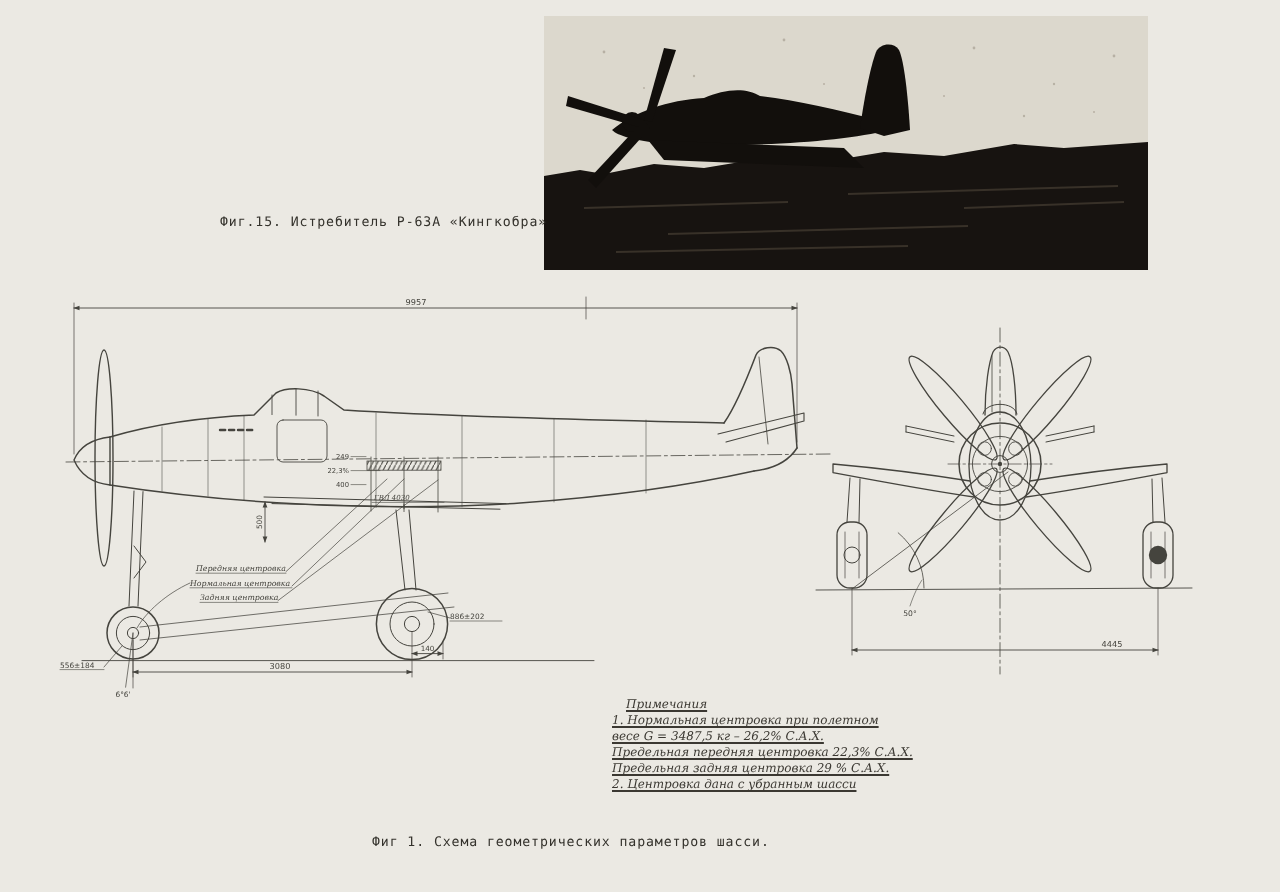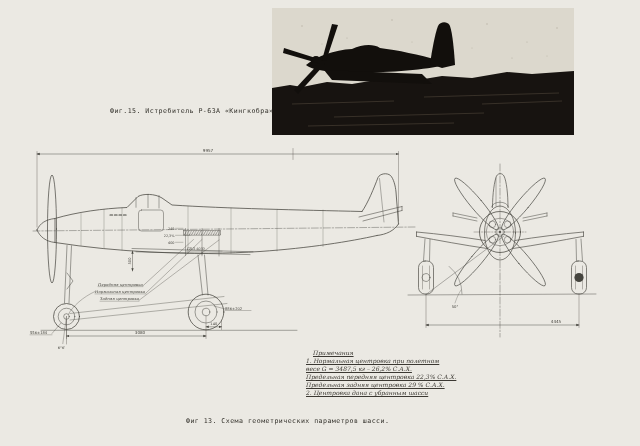--- a/index.html
+++ b/index.html
@@ -64,21 +64,21 @@
         <path d="M52,62 L150,66 L160,76 L60,72 Z"></path>
         <circle cx="44" cy="53" r="5"></circle>
         <path d="M50,52 L60,16 L66,17 L54,53 Z"></path>
         <path d="M50,52 L12,40 L11,45 L49,56 Z"></path>
         <path d="M50,52 L22,82 L26,86 L53,56 Z"></path>
       </g>
     </svg>
   </div>
 
   <div class="abs typed" id="cap15">Фиг.15. Истребитель Р-63А «Кингкобра»</div>
-  <div class="abs typed" id="cap16">Фиг 13. Схема геометрических параметров шасси.</div>
+  <div class="abs typed" id="cap16">Фиг 1. Схема геометрических параметров шасси.</div>
 
   <svg class="abs" id="drawing" width="575" height="210" viewBox="0 0 575 210">
     <defs>
       <marker id="ar" viewBox="0 0 8 8" refX="7" refY="4" markerWidth="7" markerHeight="7" orient="auto-start-reverse">
         <path d="M0,1 L8,4 L0,7 Z" fill="#45443e" stroke="none"></path>
       </marker>
       <pattern id="hx" width="2.4" height="4.6" patternUnits="userSpaceOnUse">
         <path d="M0,4.6 L2.4,0" stroke-width=".55"></path>
       </pattern>
     </defs>

